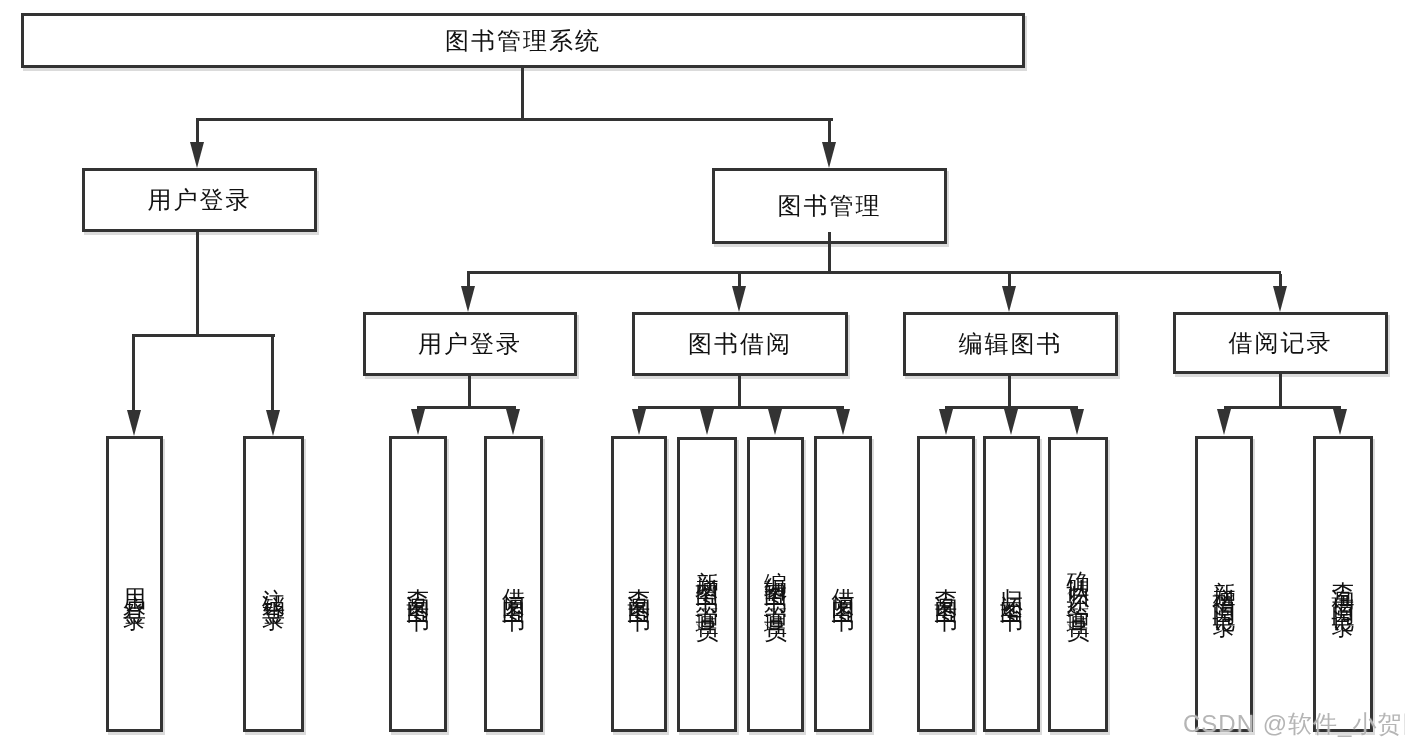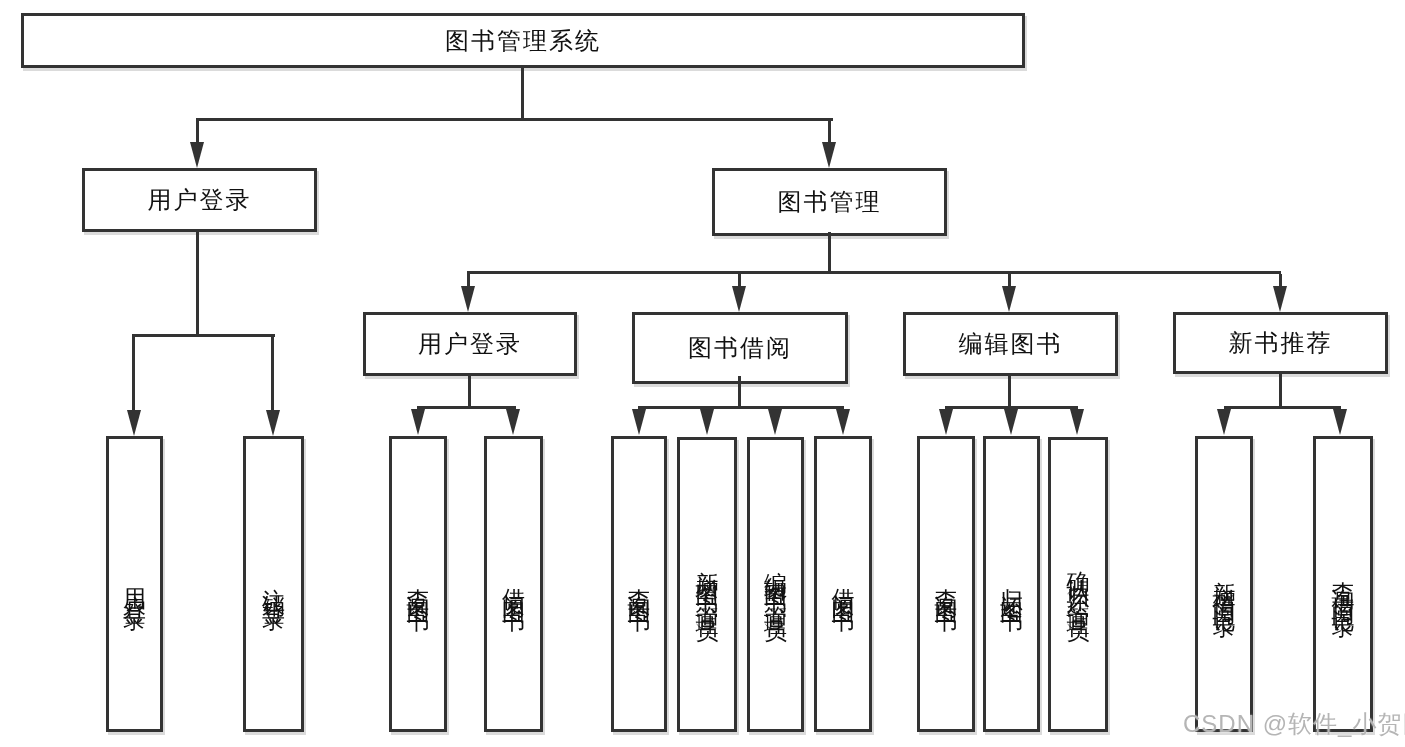--- a/index.html
+++ b/index.html
@@ -42,21 +42,21 @@
   <div class="line" style="left:521px; top:68px; width:3px; height:52px;"></div>
   <div class="line" style="left:196px; top:118px; width:637px; height:3px;"></div>
   <div class="line" style="left:196px; top:121px; width:3px; height:23px;"></div>
   <div class="tri" style="left:190px; top:142px;"></div>
   <div class="line" style="left:828px; top:121px; width:3px; height:23px;"></div>
   <div class="tri" style="left:822px; top:142px;"></div>
 
   <div class="box" style="left:82px; top:168px; width:235px; height:64px;">
     <span class="hlabel">用户登录</span>
   </div>
-  <div class="box" style="left:712px; top:168px; width:235px; height:68px;">
+  <div class="box" style="left:712px; top:168px; width:235px; height:76px;">
     <span class="hlabel">图书管理</span>
   </div>
 
   <div class="line" style="left:196px; top:232px; width:3px; height:102px;"></div>
   <div class="line" style="left:132px; top:334px; width:143px; height:3px;"></div>
   <div class="line" style="left:132px; top:337px; width:3px; height:75px;"></div>
   <div class="tri" style="left:127px; top:410px;"></div>
   <div class="line" style="left:271px; top:337px; width:3px; height:75px;"></div>
   <div class="tri" style="left:266px; top:410px;"></div>
 
@@ -67,28 +67,28 @@
   <div class="line" style="left:738px; top:274px; width:3px; height:14px;"></div>
   <div class="tri" style="left:732px; top:286px;"></div>
   <div class="line" style="left:1008px; top:274px; width:3px; height:14px;"></div>
   <div class="tri" style="left:1002px; top:286px;"></div>
   <div class="line" style="left:1279px; top:274px; width:3px; height:14px;"></div>
   <div class="tri" style="left:1273px; top:286px;"></div>
 
   <div class="box" style="left:363px; top:312px; width:214px; height:64px;">
     <span class="hlabel">用户登录</span>
   </div>
-  <div class="box" style="left:632px; top:312px; width:216px; height:72px;">
+  <div class="box" style="left:632px; top:312px; width:216px; height:64px;">
     <span class="hlabel">图书借阅</span>
   </div>
   <div class="box" style="left:903px; top:312px; width:215px; height:64px;">
     <span class="hlabel">编辑图书</span>
   </div>
   <div class="box" style="left:1173px; top:312px; width:215px; height:62px;">
-    <span class="hlabel">新书推荐</span>
+    <span class="hlabel">借阅记录</span>
   </div>
 
   <div class="line" style="left:468px; top:376px; width:3px; height:31px;"></div>
   <div class="line" style="left:417px; top:406px; width:99px; height:3px;"></div>
   <div class="tri" style="left:411px; top:409px;"></div>
   <div class="tri" style="left:506px; top:409px;"></div>
 
   <div class="line" style="left:738px; top:376px; width:3px; height:31px;"></div>
   <div class="line" style="left:638px; top:406px; width:206px; height:3px;"></div>
   <div class="tri" style="left:632px; top:409px;"></div>

